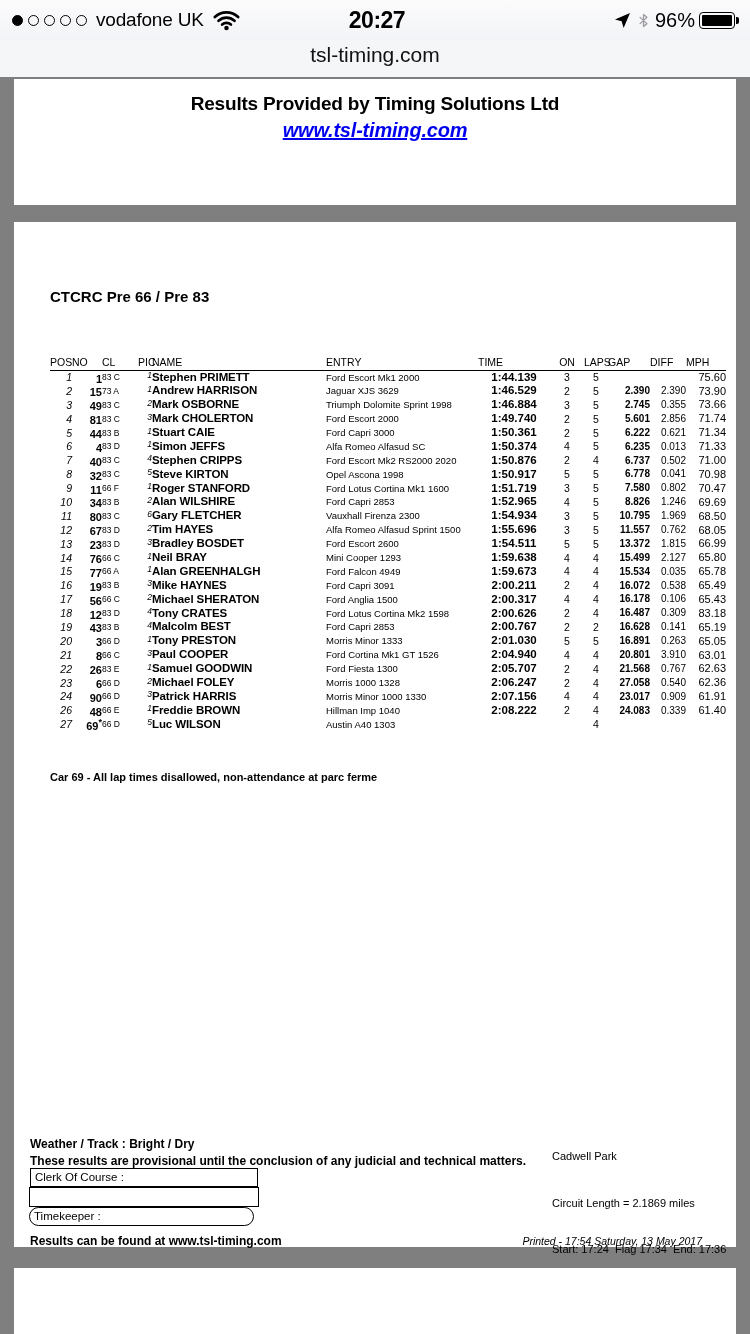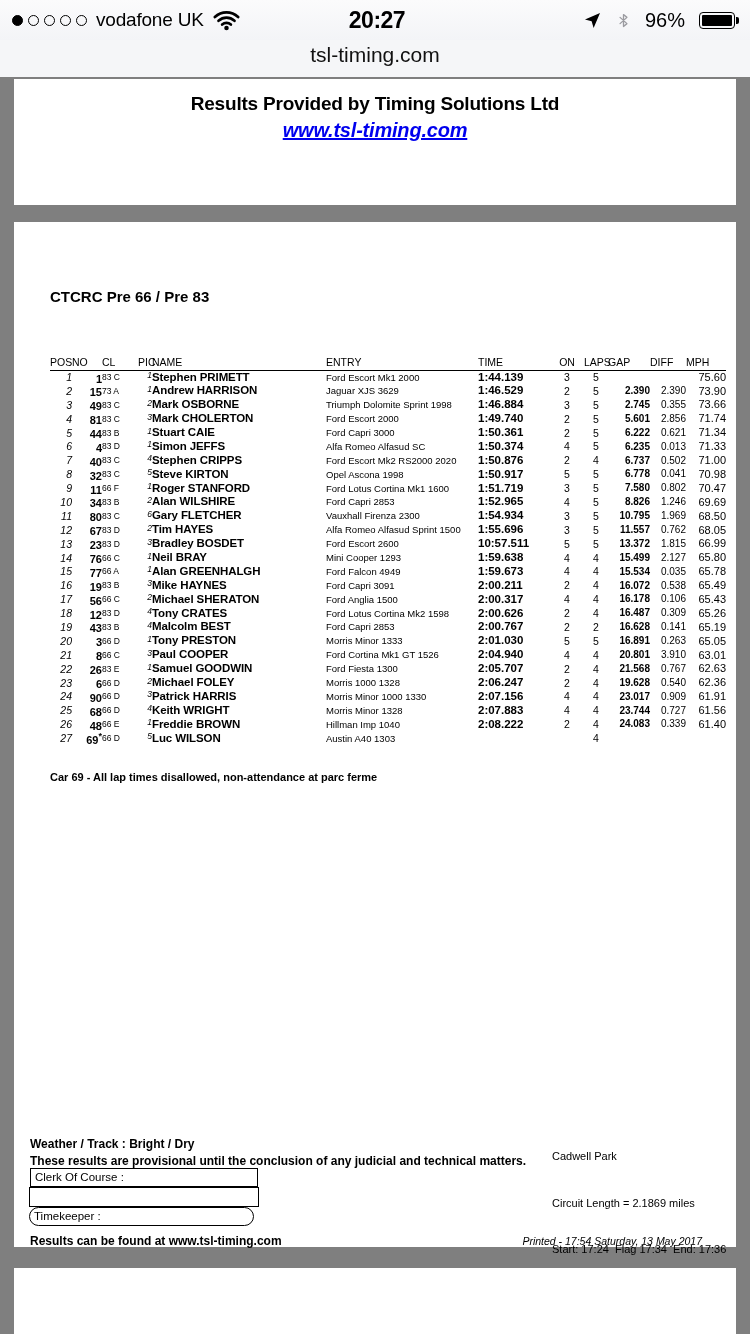--- a/index.html
+++ b/index.html
@@ -10,21 +10,21 @@
   
   .statusbar{position:relative;height:40px;background:linear-gradient(180deg,#fbfbfc,#f3f4f7);
              display:flex;align-items:center;padding:0 8px;}
   .sb-left{display:flex;align-items:center;gap:9px;padding-left:4px;}
   .dots{display:flex;align-items:center;gap:5px;}
   .dot{width:11px;height:11px;border:1.5px solid #000;border-radius:50%;}
   .dot.filled{background:#000;}
   .carrier{font-size:19px;letter-spacing:-.2px;}
   .wifi{display:block;}
   .sb-time{position:absolute;left:4px;right:0;text-align:center;font-size:23px;font-weight:700;letter-spacing:-.5px;}
-  .sb-right{margin-left:auto;display:flex;align-items:center;gap:14px;padding-right:2px;}
+  .sb-right{margin-left:auto;display:flex;align-items:center;gap:4px;padding-right:2px;}
   .pct{font-size:20px;}
   .bat{position:relative;width:36px;height:17px;border:1.5px solid #000;border-radius:4px;margin-right:5px;}
   .bat-fill{position:absolute;left:2px;top:2px;bottom:2px;width:89%;background:#000;border-radius:1px;}
   .bat-nub{position:absolute;right:-5px;top:4px;width:3px;height:7px;background:#000;border-radius:0 2px 2px 0;}
 
   
   .titlebar{height:37px;background:#f5f6f8;text-align:center;font-size:21px;padding-top:3px;
             color:#111;}
 
   
@@ -49,21 +49,21 @@
   thead th.r{text-align:left;} thead th.c{text-align:center;}
   tbody tr{height:13.9px;}
   tbody{line-height:1;}
   td.pos{font-style:italic;font-size:10.5px;text-align:right;padding-right:2px;}
   td.no{font-weight:700;font-size:11px;text-align:right;padding-right:4px;}
   td.no sup{font-size:9px;font-weight:700;}
   td.cl{font-size:8.5px;padding-left:8px;}
   td.pic{font-size:8.5px;font-style:italic;text-align:right;padding-right:2px;position:relative;top:-2px;}
   td.name{font-weight:700;font-size:11.5px;padding-left:10px;letter-spacing:-.1px;}
   td.entry{font-size:9.5px;padding-left:6px;}
-  td.time{font-weight:700;font-size:11.5px;text-align:left;}
+  td.time{font-weight:700;font-size:11.5px;text-align:center;}
   td.on,td.laps{font-size:10.5px;text-align:center;}
   td.gap{font-weight:700;font-size:10px;text-align:right;padding-right:2px;}
   td.diff{font-size:10px;text-align:right;padding-right:3px;}
   td.mph{font-size:11px;text-align:right;padding-right:8px;}
   th.h-no{padding-right:4px;} th.h-cl{padding-left:8px;} th.h-pic{padding-right:2px;}
   th.h-name{padding-left:10px;} th.h-entry{padding-left:6px;} th.h-time{padding-right:13px;}
   th.h-gap{padding-right:6px;} th.h-diff{padding-right:4px;} th.h-mph{padding-right:8px;}
   th.h-pos{padding-left:2px;}
 
   
@@ -345,21 +345,21 @@
     <td class="mph">68.05</td>
   </tr>
 
   <tr>
     <td class="pos">13</td>
     <td class="no"><span>23</span><sup></sup></td>
     <td class="cl">83 D</td>
     <td class="pic">3</td>
     <td class="name">Bradley BOSDET</td>
     <td class="entry">Ford Escort 2600</td>
-    <td class="time">10:57.511</td>
+    <td class="time">1:54.511</td>
     <td class="on">5</td>
     <td class="laps">5</td>
     <td class="gap">13.372</td>
     <td class="diff">1.815</td>
     <td class="mph">66.99</td>
   </tr>
 
   <tr>
     <td class="pos">14</td>
     <td class="no"><span>76</span><sup></sup></td>
@@ -425,21 +425,21 @@
     <td class="no"><span>12</span><sup></sup></td>
     <td class="cl">83 D</td>
     <td class="pic">4</td>
     <td class="name">Tony CRATES</td>
     <td class="entry">Ford Lotus Cortina Mk2 1598</td>
     <td class="time">2:00.626</td>
     <td class="on">2</td>
     <td class="laps">4</td>
     <td class="gap">16.487</td>
     <td class="diff">0.309</td>
-    <td class="mph">65.26</td>
+    <td class="mph">83.18</td>
   </tr>
 
   <tr>
     <td class="pos">19</td>
     <td class="no"><span>43</span><sup></sup></td>
     <td class="cl">83 B</td>
     <td class="pic">4</td>
     <td class="name">Malcolm BEST</td>
     <td class="entry">Ford Capri 2853</td>
     <td class="time">2:00.767</td>
@@ -498,54 +498,40 @@
   <tr>
     <td class="pos">23</td>
     <td class="no"><span>6</span><sup></sup></td>
     <td class="cl">66 D</td>
     <td class="pic">2</td>
     <td class="name">Michael FOLEY</td>
     <td class="entry">Morris 1000 1328</td>
     <td class="time">2:06.247</td>
     <td class="on">2</td>
     <td class="laps">4</td>
-    <td class="gap">19.628</td>
+    <td class="gap">27.058</td>
     <td class="diff">0.540</td>
     <td class="mph">62.36</td>
   </tr>
 
   <tr>
     <td class="pos">24</td>
     <td class="no"><span>90</span><sup></sup></td>
     <td class="cl">66 D</td>
     <td class="pic">3</td>
     <td class="name">Patrick HARRIS</td>
     <td class="entry">Morris Minor 1000 1330</td>
     <td class="time">2:07.156</td>
     <td class="on">4</td>
     <td class="laps">4</td>
     <td class="gap">23.017</td>
     <td class="diff">0.909</td>
     <td class="mph">61.91</td>
   </tr>
 
-  <tr>
-    <td class="pos">25</td>
-    <td class="no"><span>68</span><sup></sup></td>
-    <td class="cl">66 D</td>
-    <td class="pic">4</td>
-    <td class="name">Keith WRIGHT</td>
-    <td class="entry">Morris Minor 1328</td>
-    <td class="time">2:07.883</td>
-    <td class="on">4</td>
-    <td class="laps">4</td>
-    <td class="gap">23.744</td>
-    <td class="diff">0.727</td>
-    <td class="mph">61.56</td>
-  </tr>
 
   <tr>
     <td class="pos">26</td>
     <td class="no"><span>48</span><sup></sup></td>
     <td class="cl">66 E</td>
     <td class="pic">1</td>
     <td class="name">Freddie BROWN</td>
     <td class="entry">Hillman Imp 1040</td>
     <td class="time">2:08.222</td>
     <td class="on">2</td>

